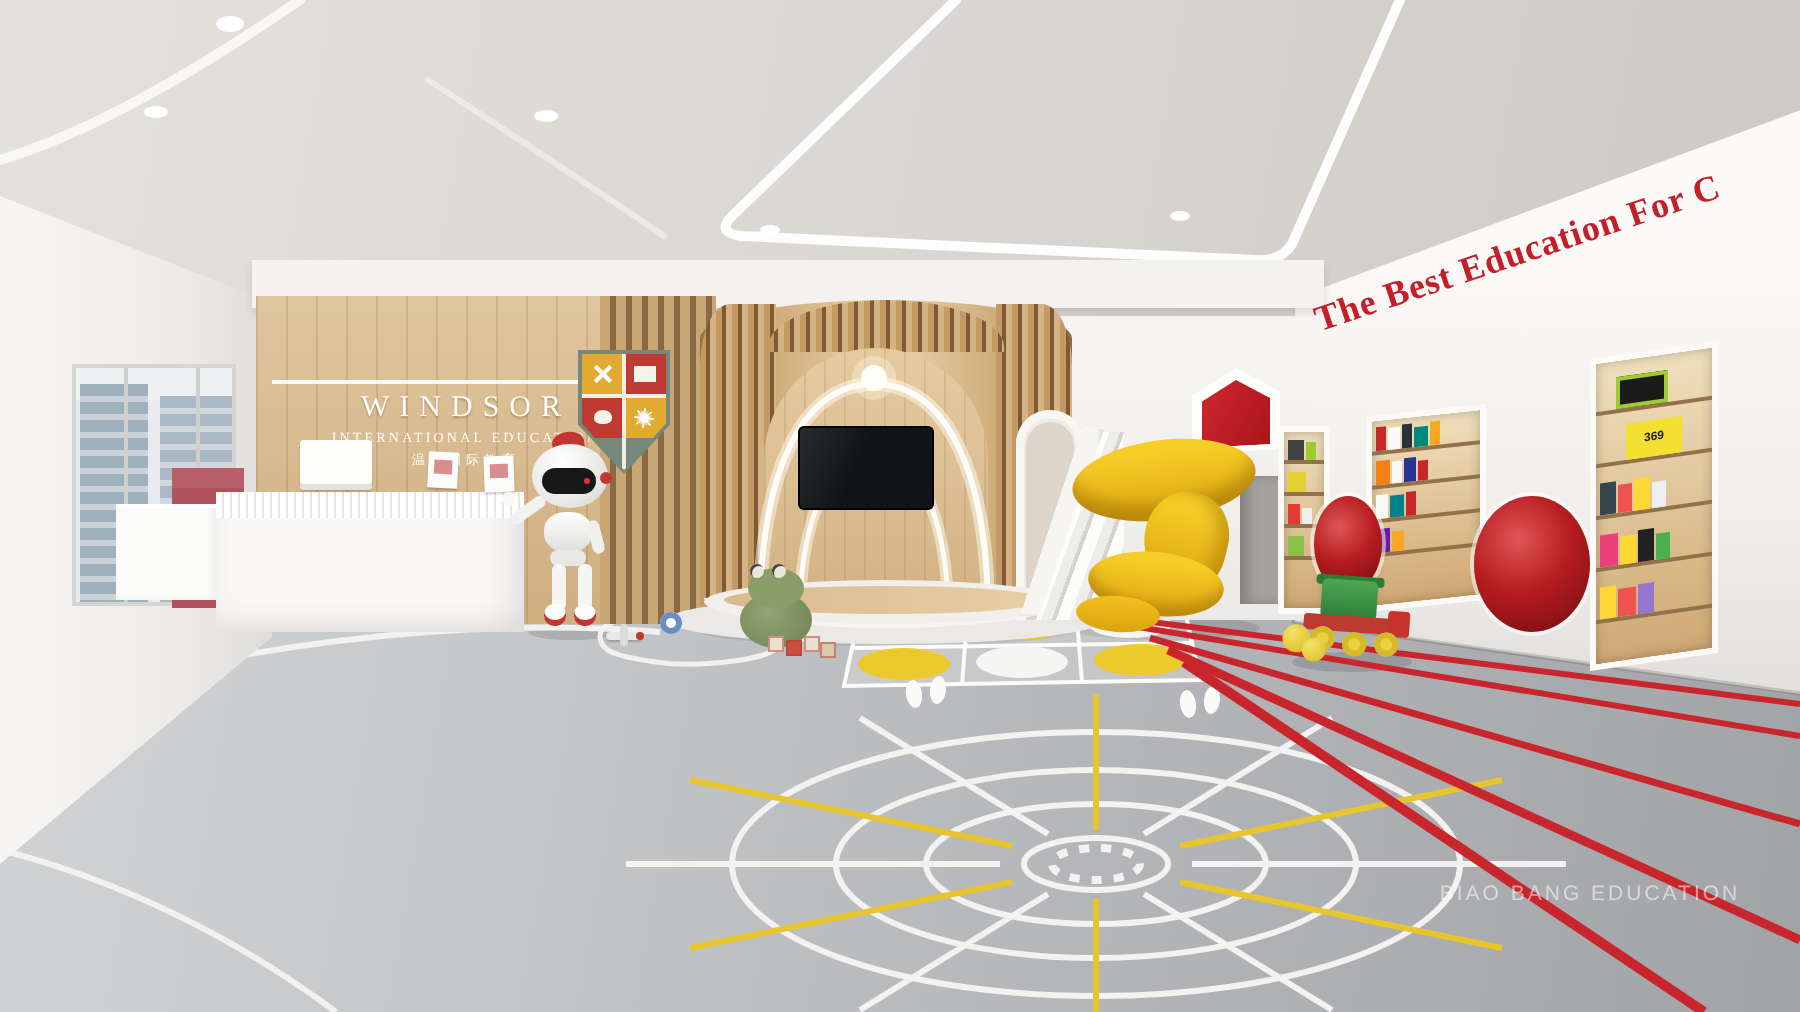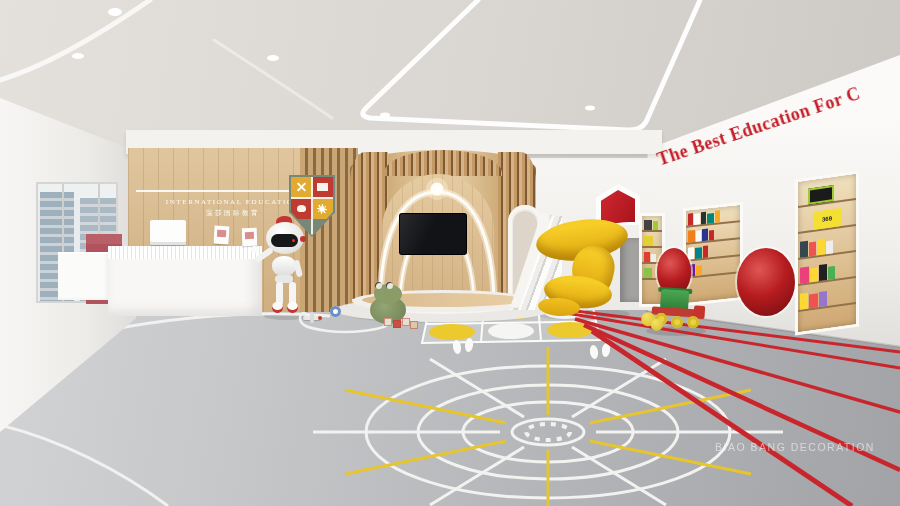--- a/index.html
+++ b/index.html
@@ -259,20 +259,21 @@
   <div class="abs red-cabinet">
     <div class="abs" style="left:0;top:24px;width:36px;height:2px;background:#9c414d;"></div>
     <div class="abs" style="left:0;top:48px;width:36px;height:2px;background:#9c414d;"></div>
   </div>
 
   <div class="abs wood-wall"></div>
   <div class="abs slat-strip"></div>
   <div class="abs wline" style="left:136px;top:190px;width:160px;height:2px;"></div>
   <div class="abs wline" style="left:136px;top:246px;width:120px;height:1.5px;opacity:.7;"></div>
   <div class="abs brand-sign">
+    <div class="brand-name">WINDSOR</div>
     <div class="brand-sub">INTERNATIONAL EDUCATION</div>
     <div class="brand-cn">温莎国际教育</div>
   </div>
   <div class="abs crest">
     <div class="abs crest-in">
       <div class="q" style="left:0;top:0;background:#e3aa31;"></div>
       <div class="q" style="left:21px;top:0;background:#bf3a30;"></div>
       <div class="q" style="left:0;top:21px;background:#bf3a30;"></div>
       <div class="q" style="left:21px;top:21px;background:#e3aa31;"></div>
       <div style="position:absolute;left:5px;top:9px;width:11px;height:2px;background:#fff;transform:rotate(45deg);"></div>
@@ -442,16 +443,16 @@
     <div class="abs t-ball" style="left:10px;top:34px;width:12px;height:12px;"></div>
   </div>
   <div class="abs plane">
     <div class="abs" style="left:0;top:4px;width:18px;height:4px;background:#e8e8e6;border-radius:2px;box-shadow:0 1px 1px rgba(0,0,0,.2);"></div>
     <div class="abs" style="left:7px;top:0;width:4px;height:11px;background:#dcdcda;border-radius:2px;"></div>
     <div class="abs" style="left:15px;top:4px;width:4px;height:4px;background:#c0392b;border-radius:50%;"></div>
   </div>
   <div class="abs badge"></div>
 
   <div class="abs watermark">
-    <div class="wm-en">BIAO BANG DECORATION</div>
+    <div class="wm-en">BIAO BANG EDUCATION</div>
   </div>
 
 </div>
 
 </body></html>

